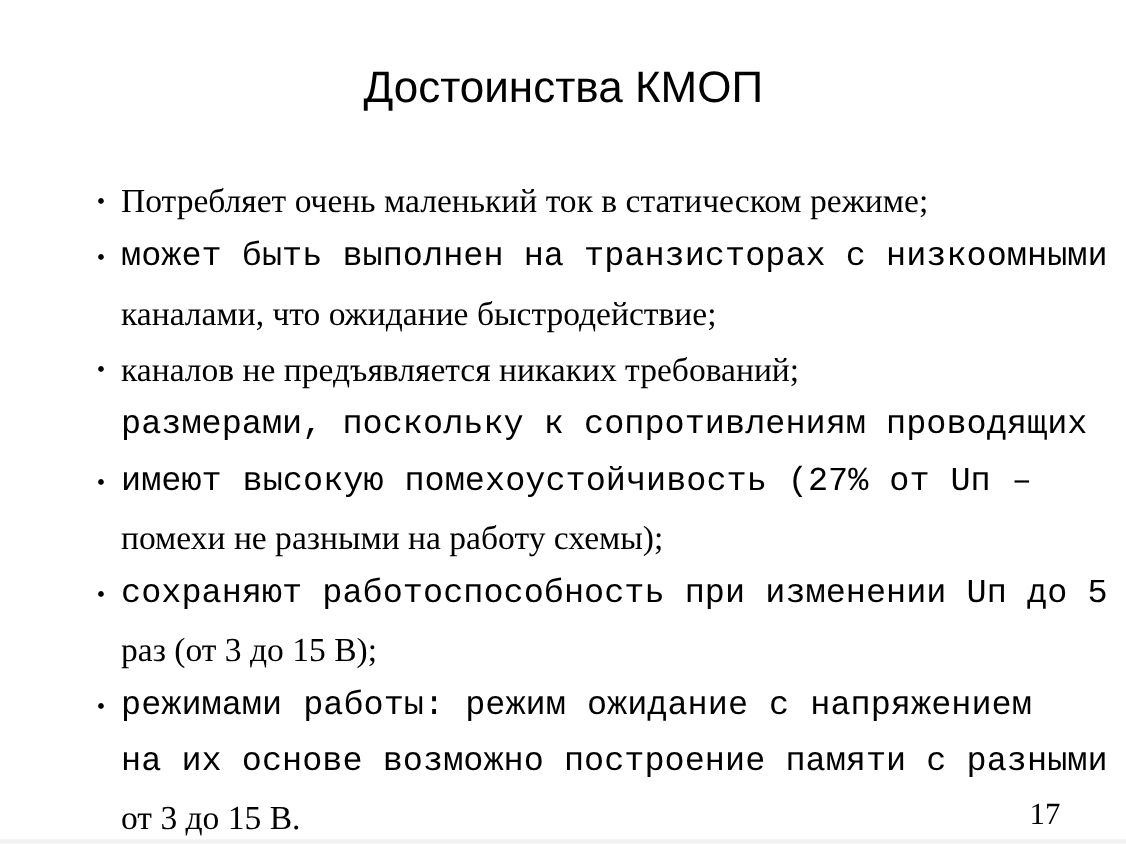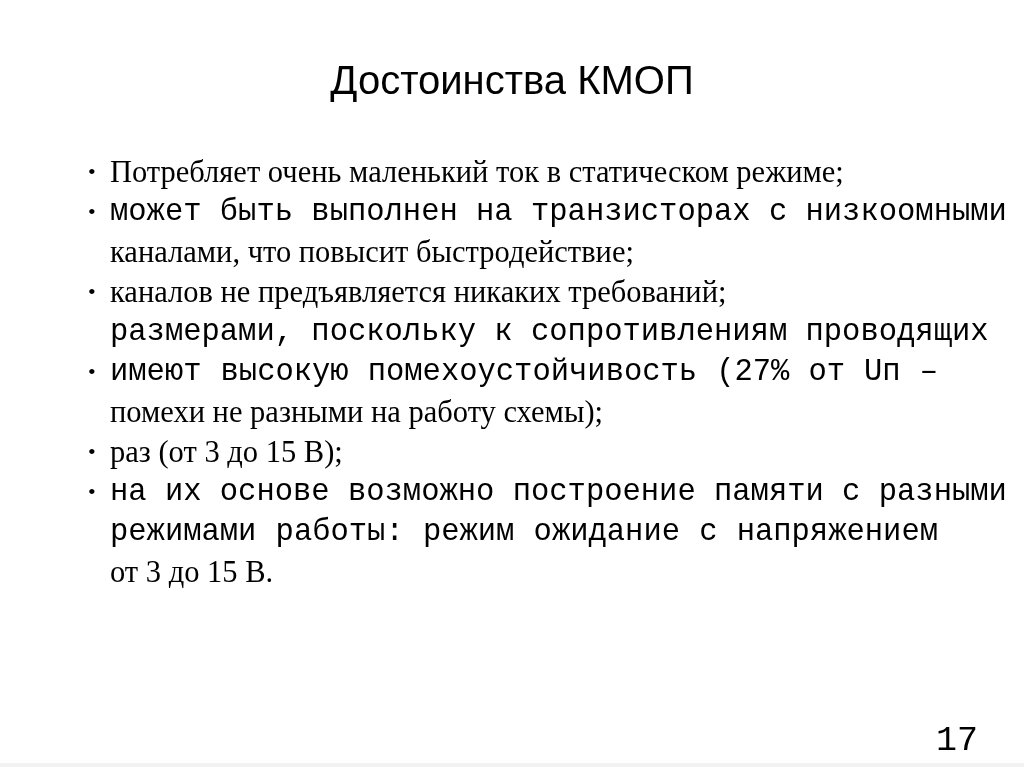--- a/index.html
+++ b/index.html
@@ -57,32 +57,33 @@
       left: 0;
       top: 0;
       font-size: 22px;
       line-height: 40px;
     }
     .line {
       display: block;
       height: 40px;
       line-height: 40px;
       white-space: nowrap;
+      margin-top: 11px;
     }
     .line.justify {
       text-align: justify;
       text-align-last: justify;
       font-family: Liberation Mono, monospace;
     }
     .page-number {
       position: absolute;
       left: 936px;
       top: 726px;
-      font-family: Liberation Mono, monospace;
-      font-size: 35px;
+      font-family: Liberation Serif, serif;
+      font-size: 28px;
       color: #000000;
       line-height: 30px;
     }
   </style>
 </head>
 <body>
 
 <div class="slide">
 
   <div class="title">Достоинства КМОП</div>
@@ -90,44 +91,45 @@
   <div class="content">
 
     <div class="bullet">
       <span class="bullet-dot">•</span>
       <span class="line">Потребляет очень маленький ток в статическом режиме;</span>
     </div>
 
     <div class="bullet">
       <span class="bullet-dot">•</span>
       <span class="line justify">может быть выполнен на транзисторах с низкоомными</span>
-      <span class="line">каналами, что повысит быстродействие;</span>
+      <span class="line">каналами, что ожидание быстродействие;</span>
     </div>
 
     <div class="bullet">
       <span class="bullet-dot">•</span>
       <span class="line">каналов не предъявляется никаких требований;</span>
       <span class="line justify">размерами, поскольку к сопротивлениям проводящих</span>
     </div>
 
     <div class="bullet">
       <span class="bullet-dot">•</span>
       <span class="line justify">имеют высокую помехоустойчивость (27% от Uп –</span>
       <span class="line">помехи не разными на работу схемы);</span>
     </div>
 
     <div class="bullet">
       <span class="bullet-dot">•</span>
+      <span class="line justify">сохраняют работоспособность при изменении Uп до 5</span>
       <span class="line">раз (от 3 до 15 В);</span>
     </div>
 
     <div class="bullet">
       <span class="bullet-dot">•</span>
+      <span class="line justify">режимами работы: режим ожидание с напряжением</span>
       <span class="line justify">на их основе возможно построение памяти с разными</span>
-      <span class="line justify">режимами работы: режим ожидание с напряжением</span>
       <span class="line">от 3 до 15 В.</span>
     </div>
 
   </div>
 
   <div class="page-number">17</div>
 
   <div class="slide-bottom-edge"></div>
 </div>
 

